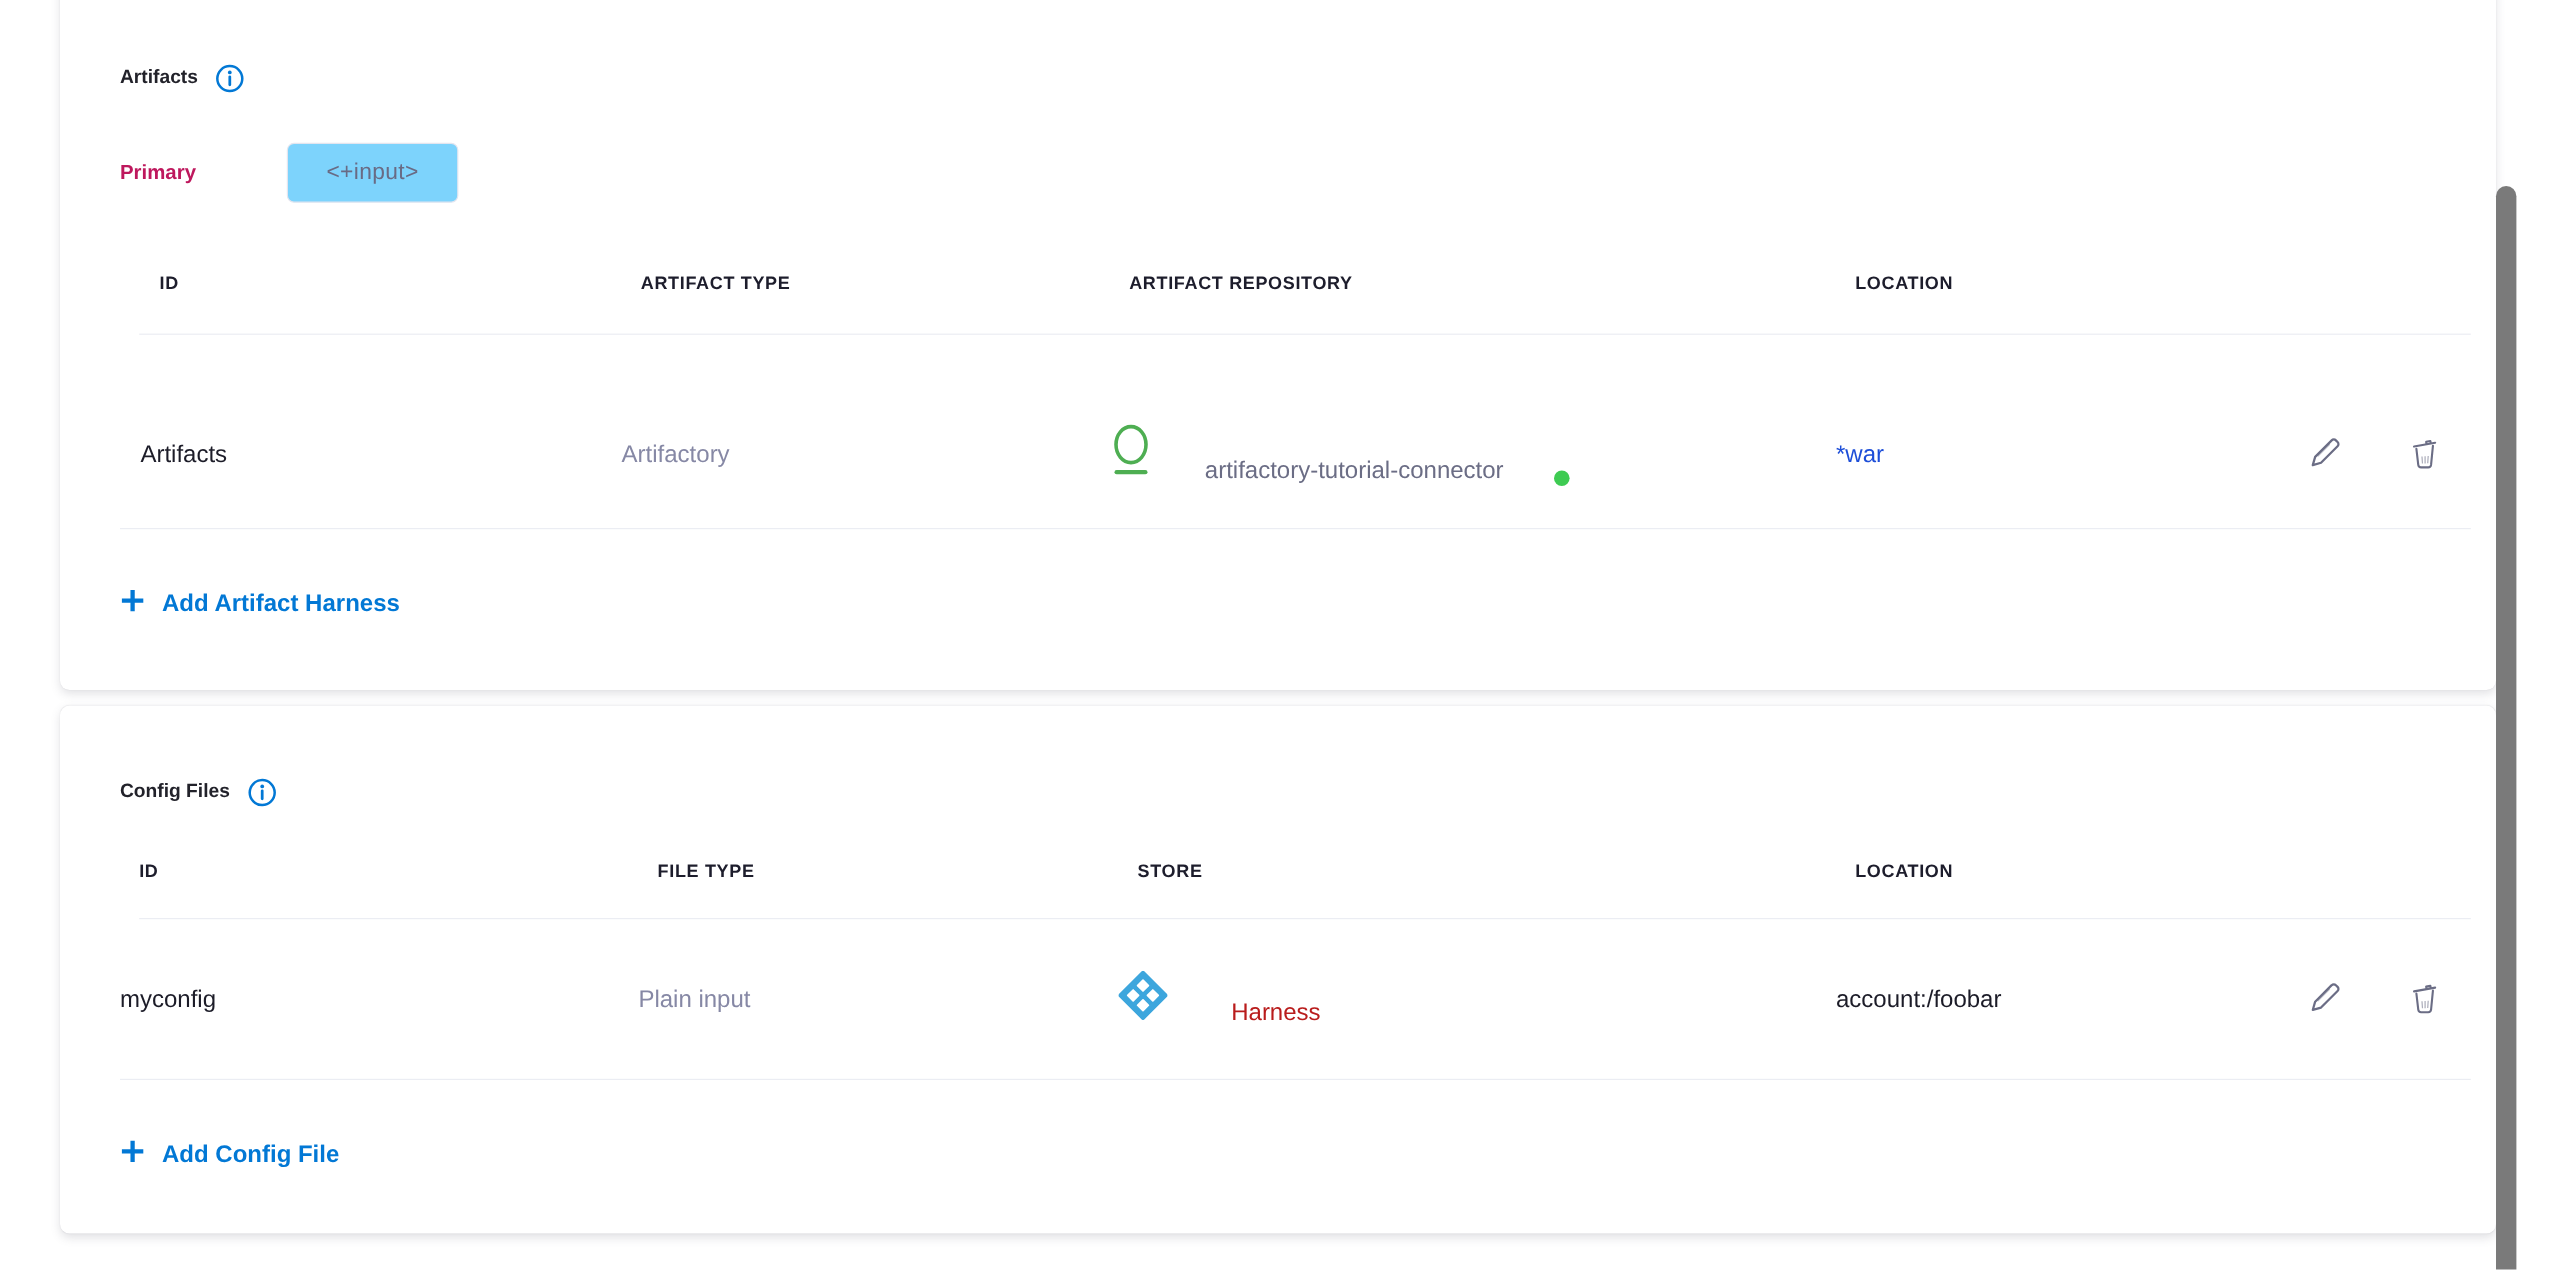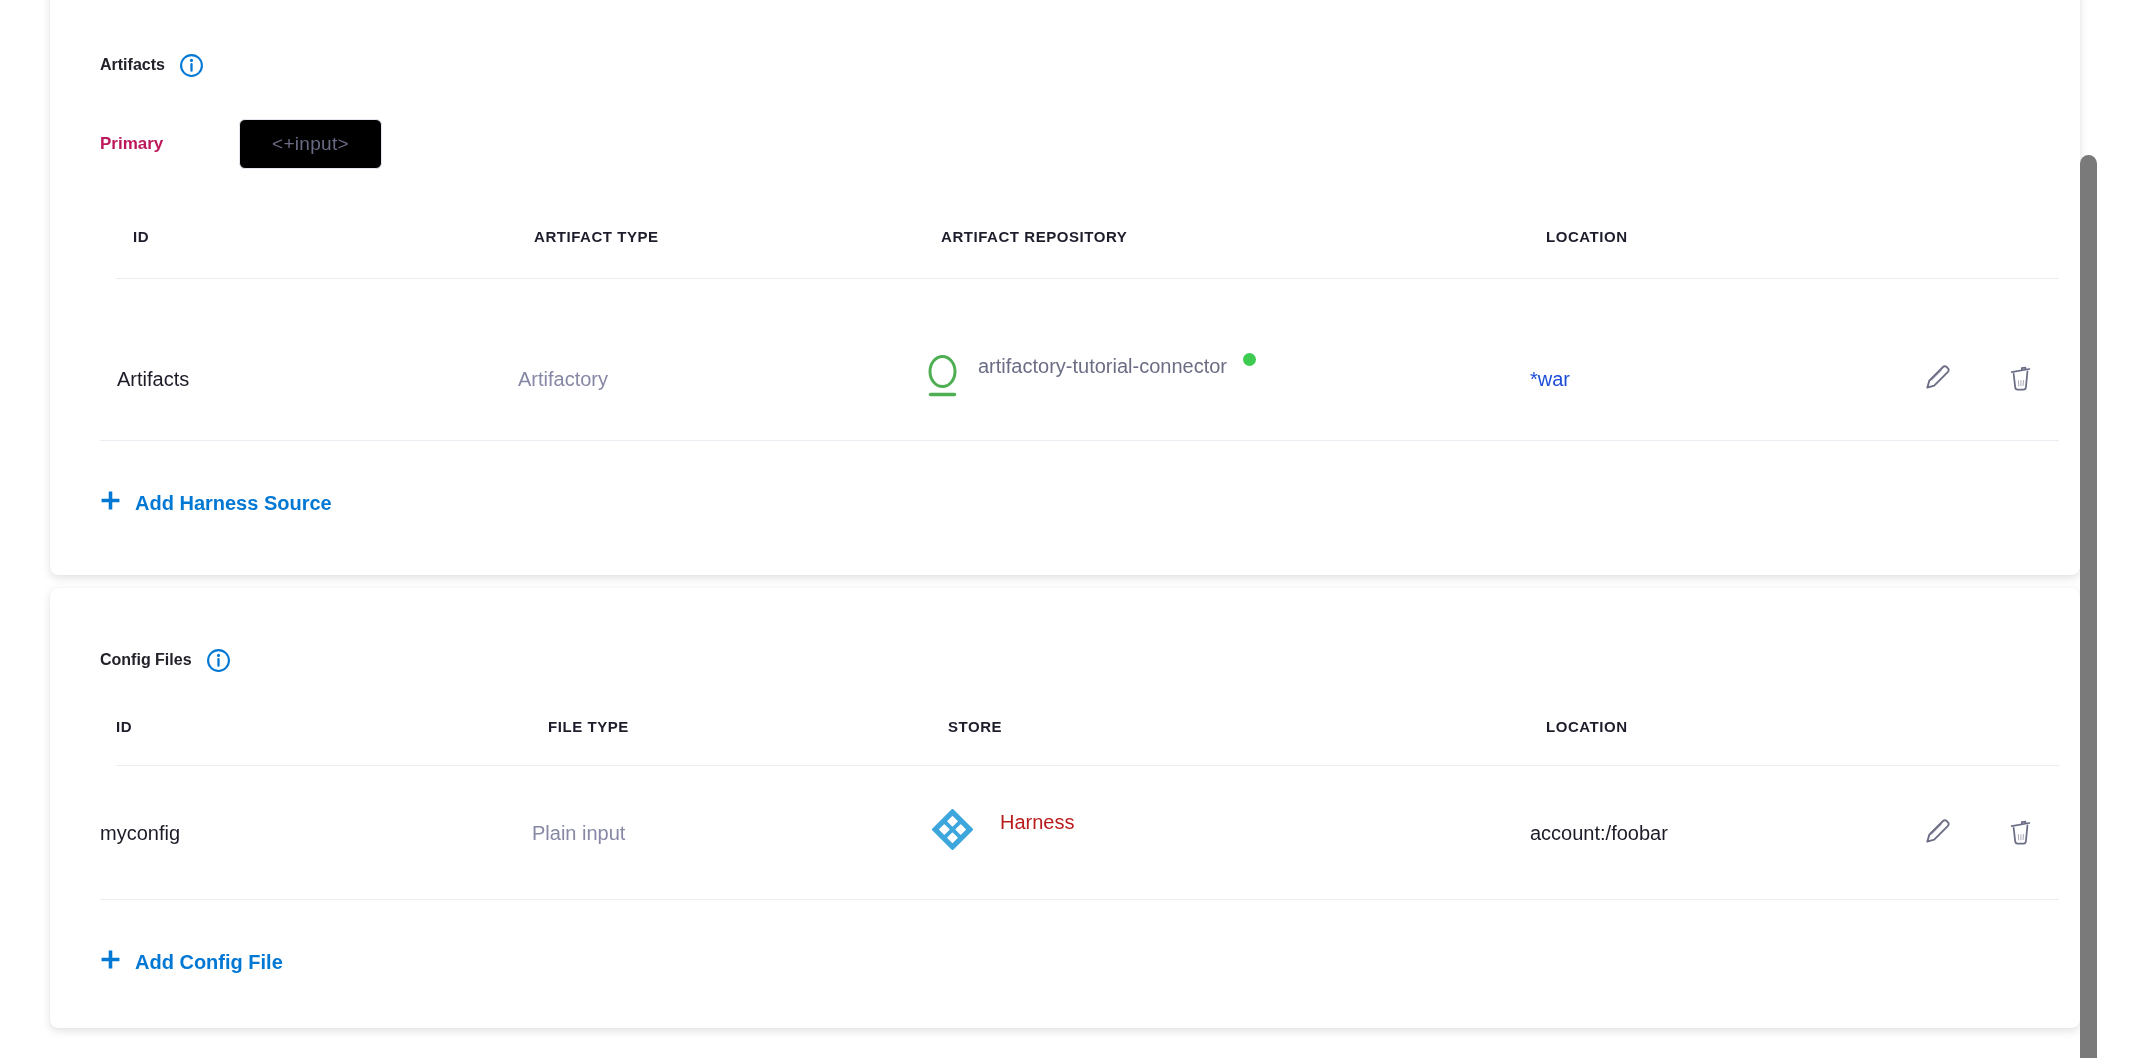--- a/index.html
+++ b/index.html
@@ -25,41 +25,41 @@
   .card-config .heading-row{padding-top:57px;}
   .heading-row{display:flex;align-items:center;gap:14px;}
   .section-heading{
     margin:0;font-size:16px;font-weight:bold;line-height:30px;color:#22222a;
   }
   .info-btn{display:inline-flex;align-items:center;cursor:pointer;}
   .primary-row{display:flex;align-items:center;margin-top:39px;height:50px;}
   .primary-label{flex:0 0 139px;font-size:17px;font-weight:bold;color:#be185d;}
   .chip{
     height:50px;padding:4px 32px;display:inline-flex;align-items:center;justify-content:flex-end;
-    background:#000000;border:1px solid #e3e5ef;border-radius:6px;
+    background:#7dd3fc;border:1px solid #e3e5ef;border-radius:6px;
     font-size:19px;color:#696b85;letter-spacing:0.3px;box-sizing:border-box;cursor:text;
   }
   .thead,.trow{display:grid;align-items:center;}
   .t-artifacts .thead,.t-artifacts .trow{grid-template-columns:401px 407px 605px 1fr 195px;padding-left:17px;}
   .t-config .thead,.t-config .trow{grid-template-columns:432px 400px 598px 1fr 195px;}
   .thead{border-bottom:1px solid #ebedf3;margin-left:16px;}
   .card-artifacts .thead{margin-top:58px;padding-bottom:31px;}
   .card-config .thead{margin-top:42px;padding-bottom:28px;}
   .th{
     font-size:15px;font-weight:bold;letter-spacing:0.55px;color:#1d1d2c;
     text-transform:uppercase;line-height:20px;
   }
   .trow{border-bottom:1px solid #ebedf3;}
   .t-artifacts .trow{height:162px;padding-top:38px;box-sizing:border-box;}
   .t-config .trow{height:133px;}
   .cell{font-size:20px;line-height:26px;}
   .cell-dark{color:#1c1c28;}
   .cell-gray{color:#8688a5;}
   .cell-mid{color:#1d4ed8;}
-  .repo-cell,.store-cell{display:flex;align-items:flex-start;}
+  .repo-cell,.store-cell{display:flex;align-items:flex-end;gap:26px;}
   .repo-cell .repo-name{color:#6b6d85;margin-left:18px;}
   .status-dot{width:13px;height:13px;border-radius:50%;background:#3ecb52;margin-left:16px;flex:0 0 auto;}
   .store-cell .store-name{color:#b91c1c;margin-left:27px;}
   .actions{display:flex;align-items:center;justify-content:flex-end;gap:56px;padding-right:25px;}
   .icon-btn{background:none;border:none;padding:0;margin:0;cursor:pointer;display:inline-flex;align-items:center;}
   .add-link{
     background:none;border:none;padding:0;margin:48px 0 0 0;
     display:flex;align-items:center;gap:14px;cursor:pointer;
     font-family:"Liberation Sans", sans-serif;
     font-size:20px;font-weight:bold;color:#0278d5;height:28px;
@@ -137,21 +137,21 @@
       </span>
     </div>
   </div>
 
   <button class="add-link">
     <span>
       <svg width="21" height="21" viewBox="0 0 20 20">
           <path d="M10 1.5v17M1.5 10h17" stroke="#0278d5" stroke-width="3.4"></path>
         </svg>
     </span>
-    <span>Add Harness Source</span>
+    <span>Add Artifact Harness</span>
   </button>
 </section>
 
 <section class="card card-config">
   <div class="heading-row">
     <h2 class="section-heading">Config Files</h2>
     <span class="info-btn">
       <svg width="25" height="25" viewBox="0 0 24 24">
           <circle cx="12" cy="12" r="10" fill="none" stroke="#0278d5" stroke-width="2"></circle>
           <circle cx="12" cy="7.1" r="1.5" fill="#0278d5"></circle>

